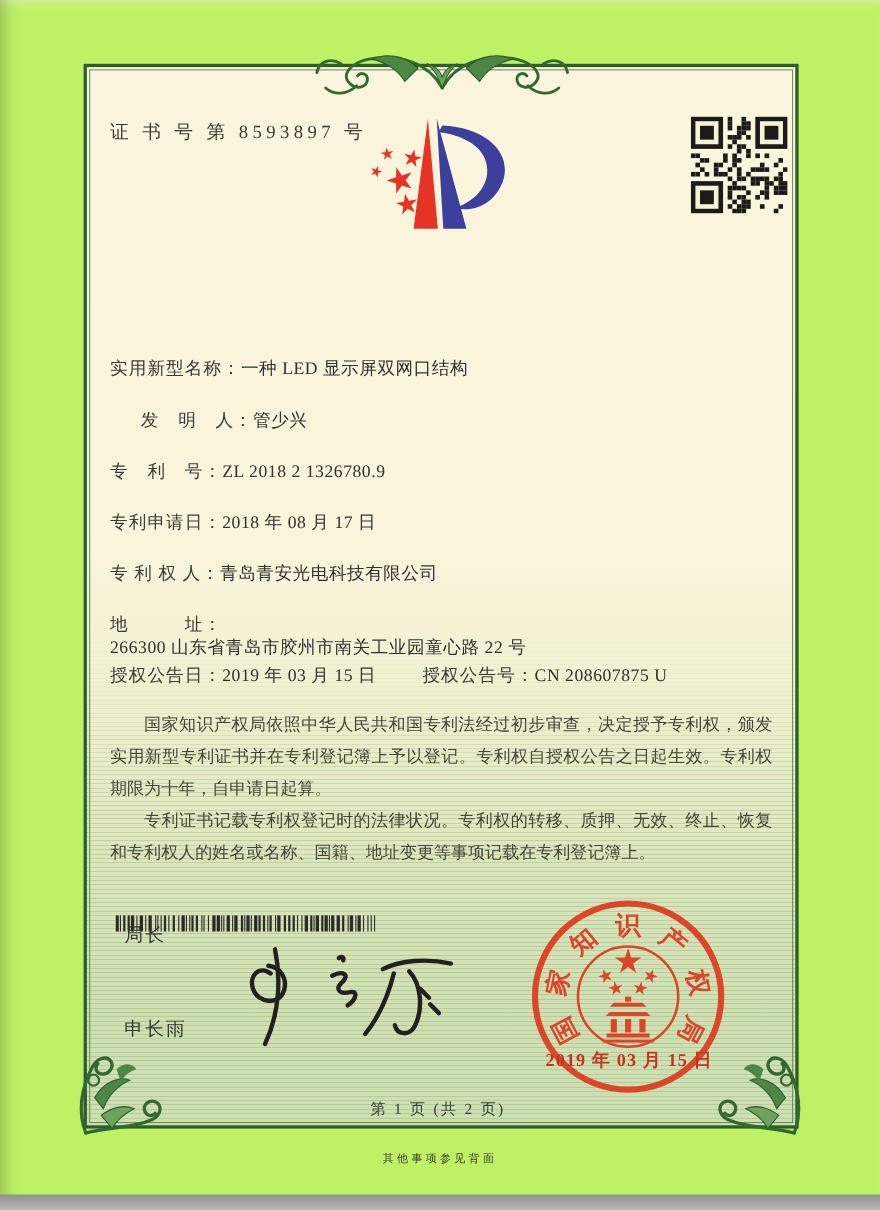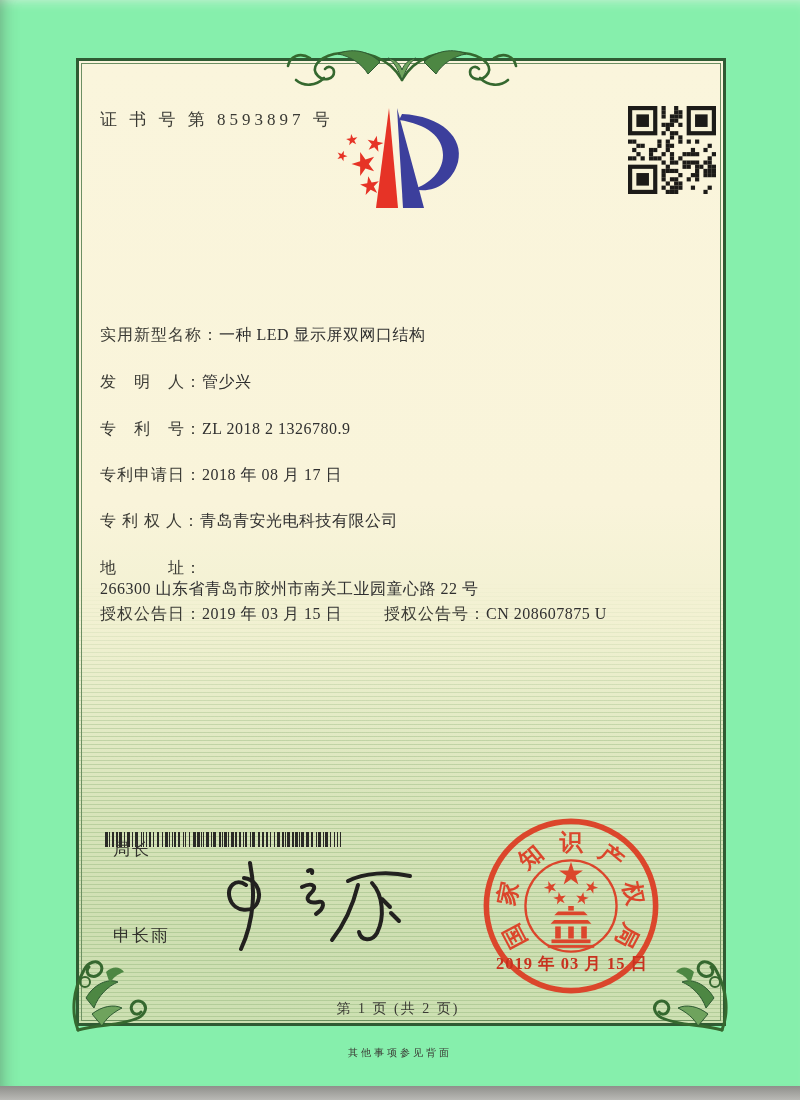--- a/index.html
+++ b/index.html
@@ -3,21 +3,21 @@
 <meta charset="utf-8">
 <style>
   html,body{margin:0;padding:0;}
   body{
     width:800px;height:1100px;overflow:hidden;
     background:#aeaeaa;
     font-family:"Liberation Serif","DejaVu Serif",serif;
   }
   .page{
     position:absolute;left:0;top:0;width:800px;height:1090px;
-    background:#86efac;
+    background:#bef264;
     box-shadow:inset 14px 0 18px -14px rgba(60,60,50,.45), inset 0 10px 14px -12px rgba(255,255,255,.9);
   }
   .frame{
     position:absolute;left:76px;top:58px;width:644px;height:962px;
     border:3px solid #2f5b33;
     background:linear-gradient(180deg,#faf5dc 0%,#f9f4da 46%,#f2f1d2 58%,#e4ebc6 68%,#d8e4ba 78%,#cfdfb2 90%,#cde0b2 100%);
   }
   .frame-inner-line{position:absolute;inset:2px;border:1px solid #6c8f63;pointer-events:none;}
   .guilloche{
     position:absolute;left:0;right:0;bottom:0;height:46%;
@@ -222,21 +222,21 @@
       <rect x="0" y="56" width="28" height="28" fill="#1c1b18"></rect>
       <rect x="4" y="60" width="20" height="20" fill="#f8f3d8"></rect>
       <rect x="8" y="64" width="12" height="12" fill="#1c1b18"></rect>
     </svg>
 
 
   <div class="abs field" style="top:325px;">
     <span class="flabel">实用新型名称：</span>
     <span class="fvalue">一种 LED 显示屏双网口结构</span>
   </div>
-  <div class="abs field" style="top:372px;">
+  <div class="abs field" style="top:372px;margin-left:28px;">
     <span class="flabel">发　明　人：</span>
     <span class="fvalue">管少兴</span>
   </div>
   <div class="abs field" style="top:419px;">
     <span class="flabel">专　利　号：</span>
     <span class="fvalue">ZL 2018 2 1326780.9</span>
   </div>
   <div class="abs field" style="top:465px;">
     <span class="flabel">专利申请日：</span>
     <span class="fvalue">2018 年 08 月 17 日</span>
@@ -249,20 +249,24 @@
     <span class="flabel">地　　　址：</span>
     <span class="fvalue">266300 山东省青岛市胶州市南关工业园童心路 22 号</span>
   </div>
   <div class="abs field" style="top:604px;">
     <span class="flabel">授权公告日：</span>
     <span class="fvalue">2019 年 03 月 15 日</span>
     <span class="flabel grant-no">授权公告号：</span>
     <span class="fvalue">CN 208607875 U</span>
   </div>
 
+  <div class="abs paras">
+    <p>国家知识产权局依照中华人民共和国专利法经过初步审查，决定授予专利权，颁发实用新型专利证书并在专利登记簿上予以登记。专利权自授权公告之日起生效。专利权期限为十年，自申请日起算。</p>
+    <p>专利证书记载专利权登记时的法律状况。专利权的转移、质押、无效、终止、恢复和专利权人的姓名或名称、国籍、地址变更等事项记载在专利登记簿上。</p>
+  </div>
 
   <svg class="abs" style="left:105px;top:832px;" width="240" height="15" viewBox="0 0 240 15" id="barcode-svg">
       <rect x="0" y="0" width="3" height="15" fill="#2a2a26"></rect>
       <rect x="4" y="0" width="1" height="15" fill="#2a2a26"></rect>
       <rect x="7" y="0" width="2" height="15" fill="#2a2a26"></rect>
       <rect x="11" y="0" width="2" height="15" fill="#2a2a26"></rect>
       <rect x="14" y="0" width="3" height="15" fill="#2a2a26"></rect>
       <rect x="19" y="0" width="1" height="15" fill="#2a2a26"></rect>
       <rect x="22" y="0" width="3" height="15" fill="#2a2a26"></rect>
       <rect x="27" y="0" width="1" height="15" fill="#2a2a26"></rect>

